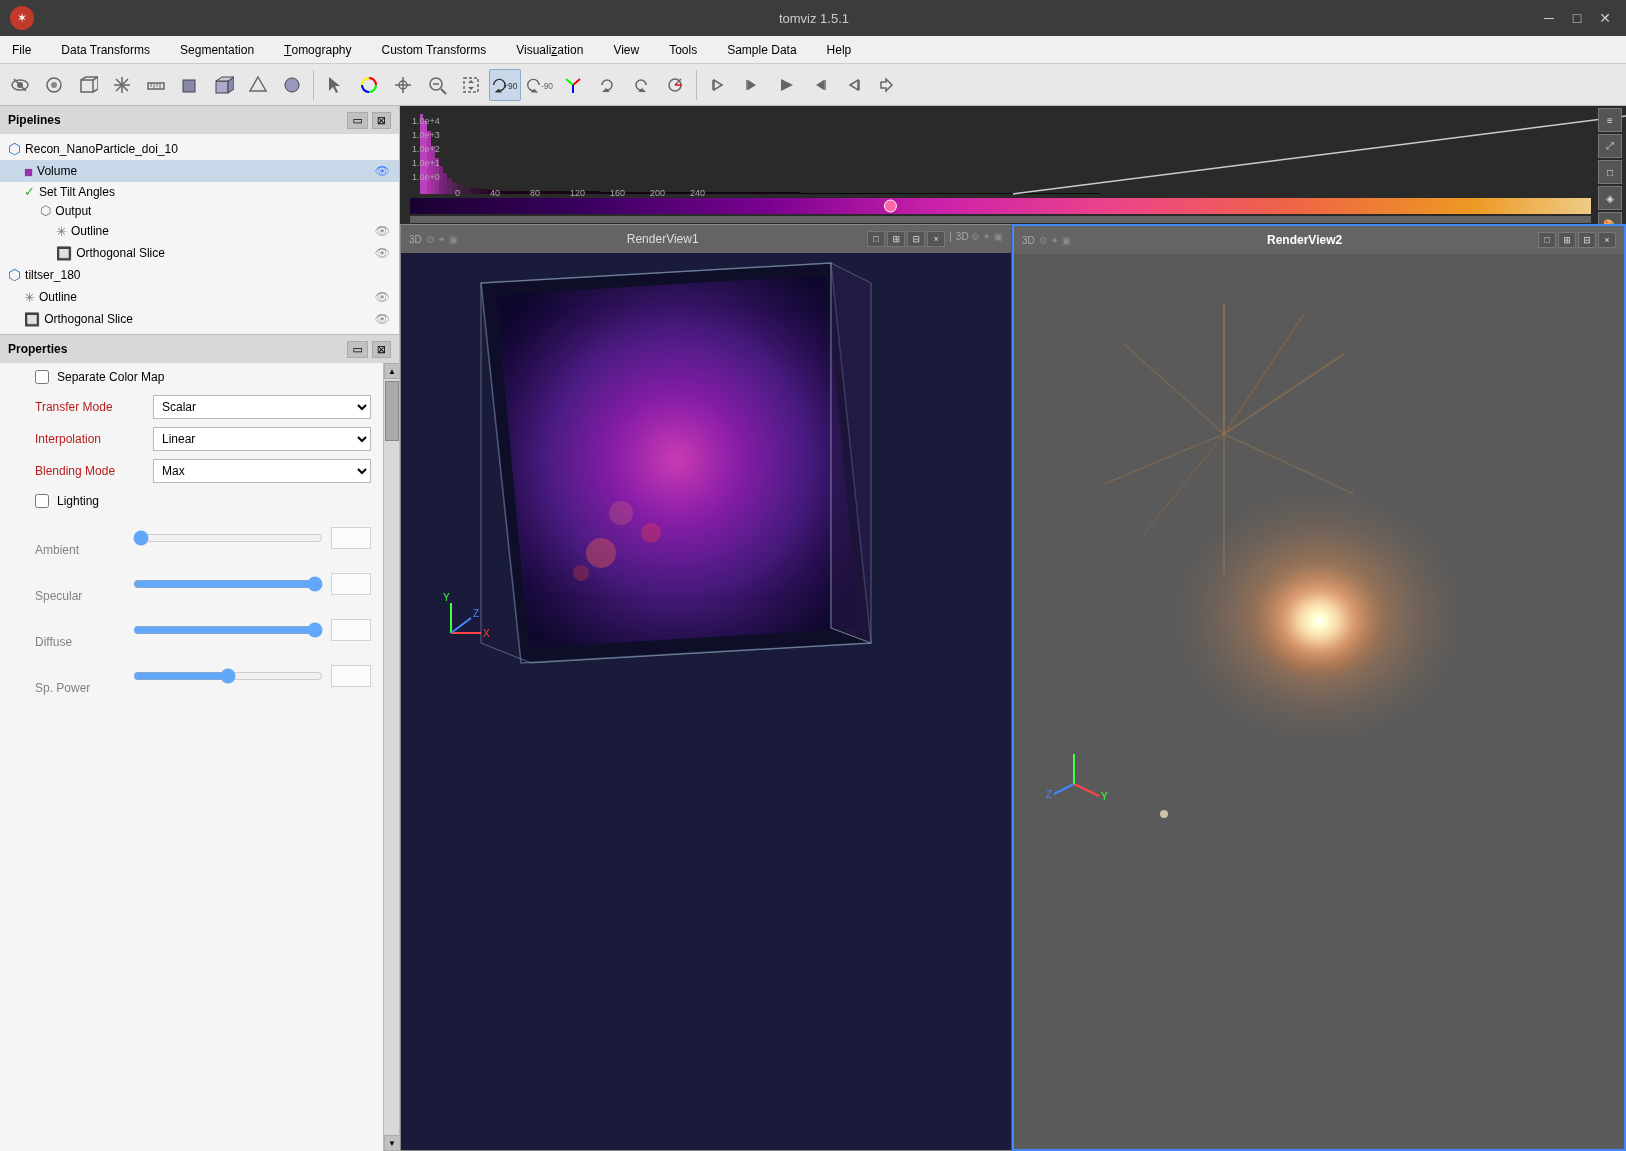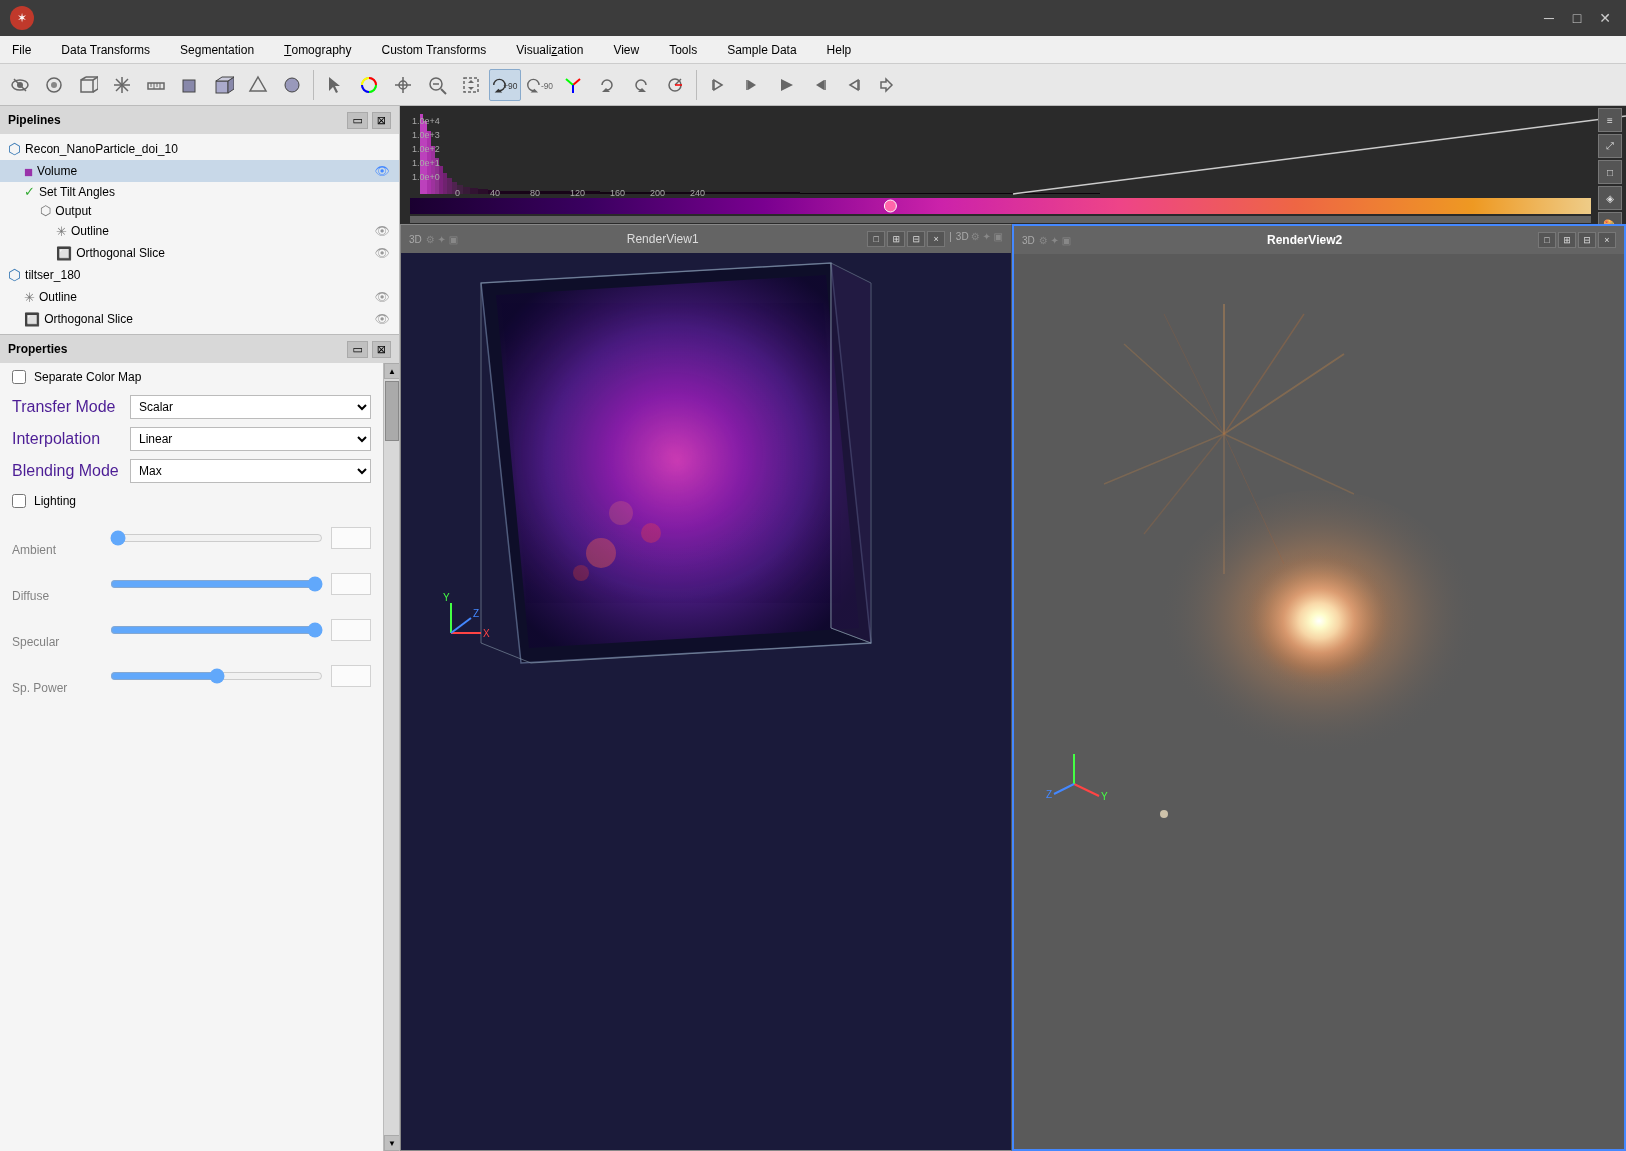--- a/index.html
+++ b/index.html
@@ -133,22 +133,22 @@
       gap: 8px;
       min-height: 28px;
     }
     .prop-label {
       font-size: 12px;
       color: #333;
       min-width: 90px;
       margin-top: 24px;
     }
     .prop-label-wide {
-      font-size: 16px;
-      color: #4c1d95;
+      font-size: 12px;
+      color: #b91c1c;
       min-width: 110px;
     }
     .prop-select {
       flex: 1;
       height: 24px;
       font-size: 12px;
       border: 1px solid #bbb;
       background: white;
       padding: 1px 4px;
     }
@@ -239,20 +239,21 @@
       top: 28px; left: 0; right: 0; bottom: 0;
     }
   </style>
 </head>
 <body>
 
 <div class="titlebar">
   <div style="width:80px; display:flex; align-items:center; gap:6px;">
     <div style="width:24px;height:24px;background:#c0392b;border-radius:50%;display:flex;align-items:center;justify-content:center;color:white;font-size:12px;">✶</div>
   </div>
+  <div class="titlebar-title">tomviz 1.5.1</div>
   <div class="titlebar-controls">
     <button class="titlebar-btn">─</button>
     <button class="titlebar-btn">□</button>
     <button class="titlebar-btn close">✕</button>
   </div>
 </div>
 
 <div class="menubar">
   <div class="menubar-item">File</div>
   <div class="menubar-item">Data Transforms</div>
@@ -531,21 +532,21 @@
     </div>
 
     <div class="properties-section">
       <div class="section-header">
         <span>Properties</span>
         <div class="section-header-controls">
           <button class="section-ctrl-btn">▭</button>
           <button class="section-ctrl-btn">⊠</button>
         </div>
       </div>
-      <div style="display:flex;flex:1;overflow:hidden;">
+      <div style="display:flex;flex:1;overflow:hidden;padding-left:23px;">
         <div style="flex:1;overflow-y:auto;">
 
           <div class="prop-row">
             <input type="checkbox" class="prop-checkbox" style="">
             <span>Separate Color Map</span>
           </div>
 
           <div class="prop-row">
             <span class="prop-label-wide">Transfer Mode</span>
             <select class="prop-select">
@@ -580,27 +581,27 @@
             <span>Lighting</span>
           </div>
 
           <div class="prop-row" style="opacity:0.6;">
             <span class="prop-label">Ambient</span>
             <input type="range" class="prop-slider" min="0" max="1" step="0.01" value="0" style="">
             <input type="text" class="prop-value" style="">
           </div>
 
           <div class="prop-row" style="opacity:0.6;">
-            <span class="prop-label">Diffuse</span>
+            <span class="prop-label">Specular</span>
             <input type="range" class="prop-slider" min="0" max="1" step="0.01" value="1" style="">
             <input type="text" class="prop-value" style="">
           </div>
 
           <div class="prop-row" style="opacity:0.6;">
-            <span class="prop-label">Specular</span>
+            <span class="prop-label">Diffuse</span>
             <input type="range" class="prop-slider" min="0" max="1" step="0.01" value="1" style="">
             <input type="text" class="prop-value" style="">
           </div>
 
           <div class="prop-row" style="opacity:0.6;">
             <span class="prop-label">Sp. Power</span>
             <input type="range" class="prop-slider" min="0" max="200" step="1" value="100" style="">
             <input type="text" class="prop-value" style="">
           </div>
 

